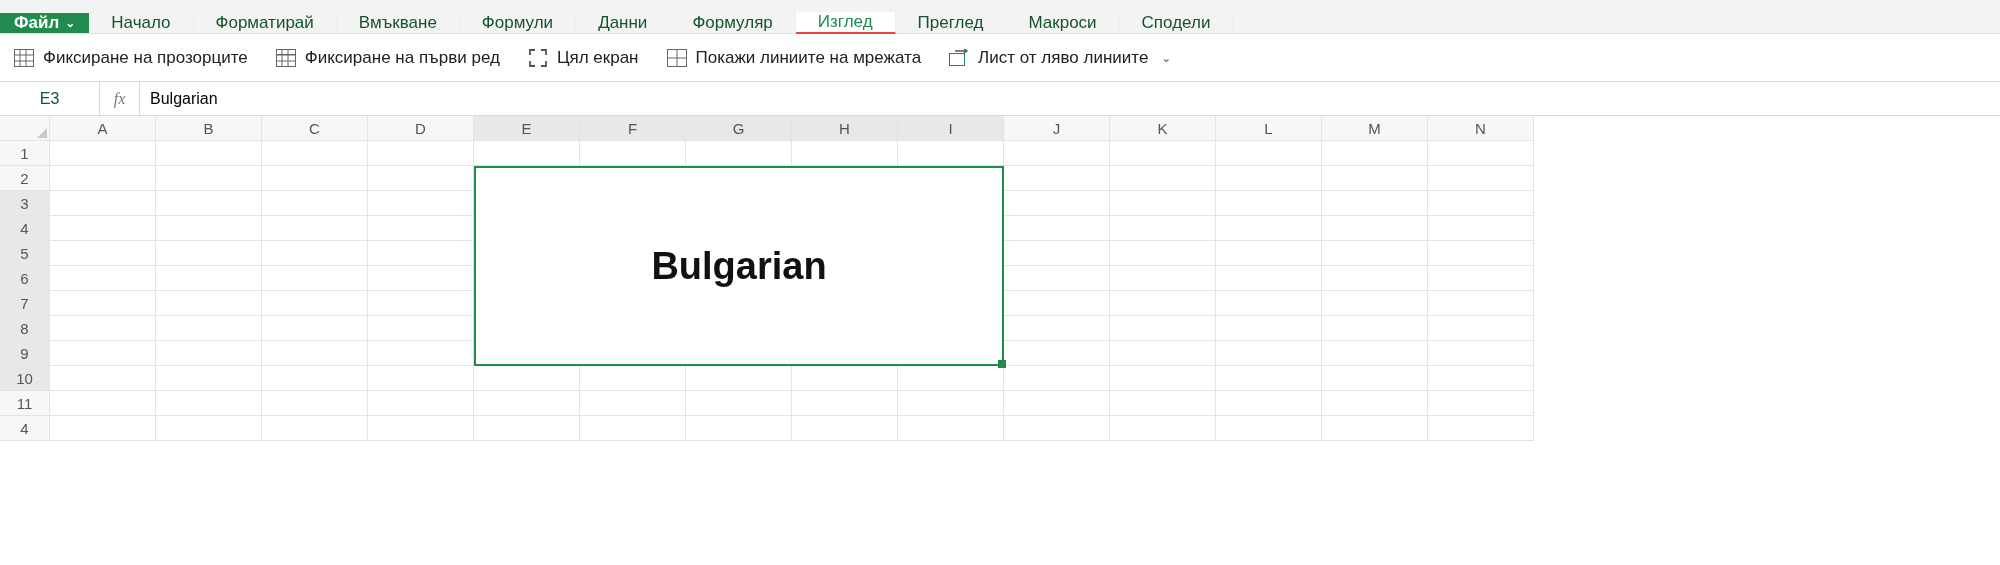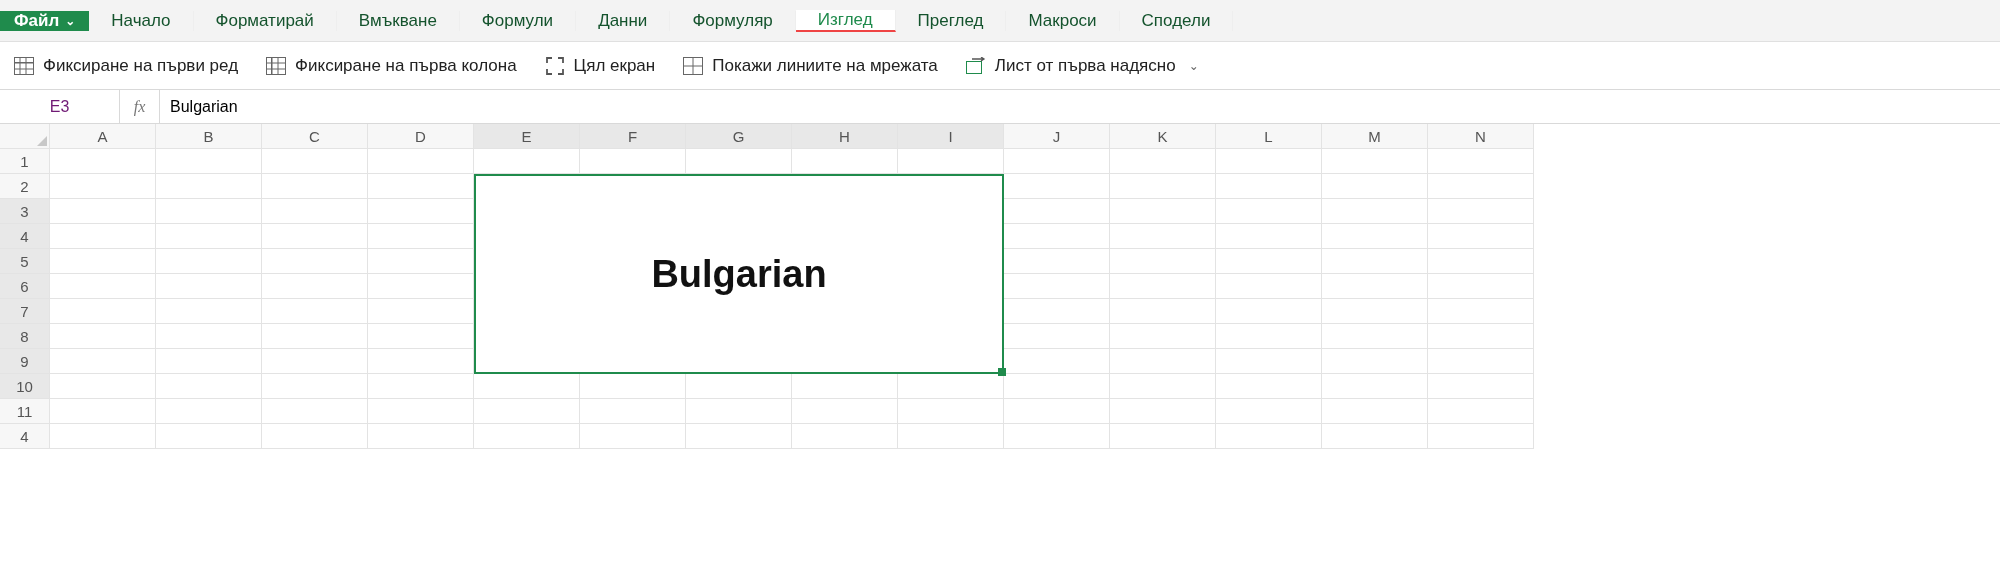--- a/index.html
+++ b/index.html
@@ -5,22 +5,22 @@
 * { margin: 0; padding: 0; box-sizing: border-box; }
 body {
   font-family: -apple-system, BlinkMacSystemFont, "Segoe UI", Arial, sans-serif;
   font-size: 17px;
   background: #fff;
   width: 2000px;
   overflow: hidden;
 }
 .menubar {
   display: flex;
-  align-items: center;
-  height: 42px;
+  align-items: flex-end;
+  height: 34px;
   background: #f3f3f3;
   border-bottom: 1px solid #e0e0e0;
 }
 .file-btn {
   background: #1f8b4c;
   color: #fff;
   font-weight: 600;
   padding: 0 14px;
   display: flex;
   align-items: center;
@@ -71,23 +71,23 @@
   color: #666;
 }
 .formula-bar {
   display: flex;
   align-items: center;
   height: 34px;
   border-bottom: 1px solid #d9d9d9;
   font-size: 16px;
 }
 .namebox {
-  width: 120px;
+  width: 100px;
   text-align: center;
-  color: #701a75;
+  color: #14532d;
   border-right: 1px solid #d9d9d9;
   height: 100%;
   display: flex;
   align-items: center;
   justify-content: center;
 }
 .fx {
   width: 40px;
   text-align: right;
   font-style: italic;
@@ -173,48 +173,47 @@
 
 <div class="menubar">
   <div class="file-btn">
     <span>Файл</span>
     <span class="chev">⌄</span>
   </div>
   <div id="menu-items" style="display: contents;"><div class="menu-item">Начало</div><div class="menu-item">Форматирай</div><div class="menu-item">Вмъкване</div><div class="menu-item">Формули</div><div class="menu-item">Данни</div><div class="menu-item">Формуляр</div><div class="menu-item active">Изглед</div><div class="menu-item">Преглед</div><div class="menu-item">Макроси</div><div class="menu-item">Сподели</div></div>
 </div>
 
 <div class="ribbon">
+  <div class="ribbon-btn">
+    <span class="ico">
+      <svg class="grid-ico" width="20" height="18">
+          <rect x="0.5" y="0.5" width="19" height="17"></rect>
+          <line x1="6" y1="0" x2="6" y2="18"></line>
+          <line x1="12" y1="0" x2="12" y2="18"></line>
+          <line x1="0" y1="6" x2="20" y2="6"></line>
+          <line x1="0" y1="12" x2="20" y2="12"></line>
+        </svg>
+    </span>
+    <span>Фиксиране на прозорците</span>
+  </div>
   <div class="ribbon-btn">
     <span class="ico">
       <svg class="grid-ico" width="20" height="18">
           <rect x="0.5" y="0.5" width="19" height="17"></rect>
           <rect x="0.5" y="0.5" width="19" height="5" fill="#888" stroke="none"></rect>
           <line x1="6" y1="0" x2="6" y2="18"></line>
           <line x1="12" y1="0" x2="12" y2="18"></line>
           <line x1="0" y1="6" x2="20" y2="6"></line>
           <line x1="0" y1="12" x2="20" y2="12"></line>
         </svg>
     </span>
     <span>Фиксиране на първи ред</span>
   </div>
   <div class="ribbon-btn">
     <span class="ico">
-      <svg class="grid-ico" width="20" height="18">
-          <rect x="0.5" y="0.5" width="19" height="17"></rect>
-          <rect x="0.5" y="0.5" width="5" height="17" fill="#888" stroke="none"></rect>
-          <line x1="6" y1="0" x2="6" y2="18"></line>
-          <line x1="12" y1="0" x2="12" y2="18"></line>
-          <line x1="0" y1="6" x2="20" y2="6"></line>
-          <line x1="0" y1="12" x2="20" y2="12"></line>
-        </svg>
-    </span>
-    <span>Фиксиране на първа колона</span>
-  </div>
-  <div class="ribbon-btn">
-    <span class="ico">
       <svg width="18" height="18">
           <path d="M1 6 V1 H6 M12 1 H17 V6 M17 12 V17 H12 M6 17 H1 V12" stroke="#555" stroke-width="1.8" fill="none"></path>
         </svg>
     </span>
     <span>Цял екран</span>
   </div>
   <div class="ribbon-btn">
     <span class="ico">
       <svg class="grid-ico" width="20" height="18">
           <rect x="0.5" y="0.5" width="19" height="17"></rect>
@@ -224,21 +223,21 @@
     </span>
     <span>Покажи линиите на мрежата</span>
   </div>
   <div class="ribbon-btn">
     <span class="ico">
       <svg width="20" height="18">
           <rect x="0.5" y="4.5" width="15" height="12" stroke="#1f8b4c" fill="none"></rect>
           <path d="M6 2 H18 M15 0 L18 2 L15 4" stroke="#555" fill="none" stroke-width="1.3"></path>
         </svg>
     </span>
-    <span>Лист от първа надясно</span>
+    <span>Лист от ляво линиите</span>
     <span class="chev">⌄</span>
   </div>
 </div>
 
 <div class="formula-bar">
   <div class="namebox">E3</div>
   <div class="fx">fx</div>
   <input class="formula-input" value="Bulgarian" style="">
 </div>
 

